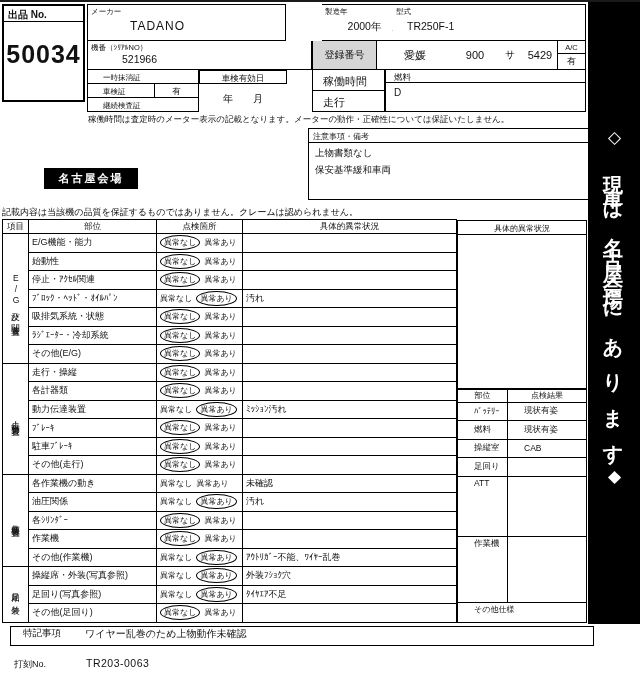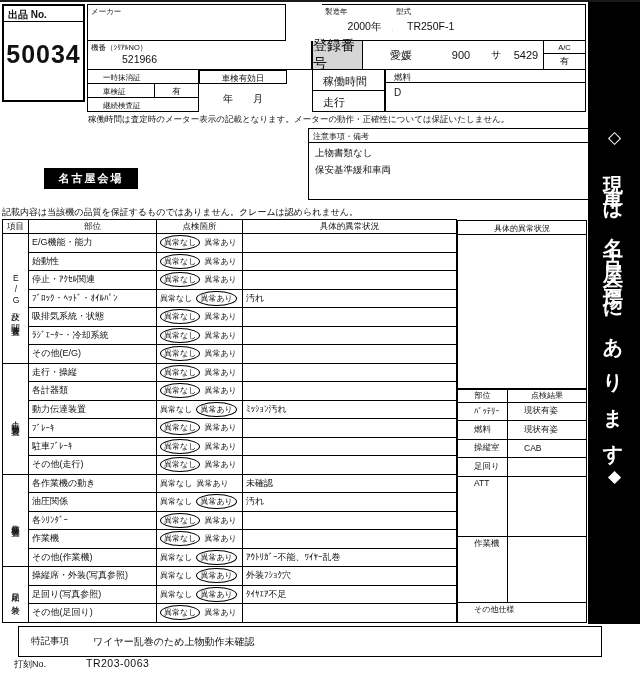--- a/index.html
+++ b/index.html
@@ -17,21 +17,21 @@
   .maker-cell{left:85px;top:0;width:199px;height:37px;border-top-width:1.5px;}
   .maker-val{font-size:12px;letter-spacing:1px;padding-left:42px;margin-top:2px;}
   .mfg-cell{left:284px;top:0;width:107px;height:37px;border-top-width:1.5px;border-left:none;margin-left:36px;}
   .mfg-val{font-size:10.5px;text-align:center;margin-top:3px;}
   .model-cell{left:391px;top:0;width:193px;height:37px;border-top-width:1.5px;border-left:none;border-right-width:1.5px;}
   .model-val{font-size:10.5px;padding-left:14px;margin-top:3px;}
   .serial-cell{left:85px;top:37px;width:225px;height:29px;border-top:none;}
   .serial-val{font-size:10.5px;padding-left:34px;}
   .reg-block{position:absolute;left:310px;top:37px;width:274px;height:29px;display:flex;border:1px solid #000;border-top:none;border-right-width:1.5px;}
   .reg-cell{display:flex;align-items:center;justify-content:center;font-size:11px;}
-  .reg-label{width:50px;background:#d6d6d6;border-right:1px solid #000;font-size:14px;}
+  .reg-label{width:64px;background:#d6d6d6;border-right:1px solid #000;font-size:10px;}
   .reg-area{width:76px;}
   .reg-class{width:44px;}
   .reg-kana{width:26px;font-size:10px;}
   .reg-num{width:34px;}
   .ac-box{flex:1;border-left:1px solid #000;display:flex;flex-direction:column;}
   .ac-label{height:13px;border-bottom:1px solid #000;text-align:center;font-size:7.5px;padding-top:2px;}
   .ac-val{flex:1;text-align:center;font-size:9px;padding-top:1px;}
   .docs-block{position:absolute;left:85px;top:66px;width:112px;height:42px;border-left:1px solid #000;}
   .doc-row{height:14px;border-bottom:1px solid #000;border-right:1px solid #000;font-size:7.5px;padding:3px 2px 0 15px;background:#fff;}
   .doc-split{display:flex;justify-content:space-between;padding:0;}
@@ -79,21 +79,21 @@
   .detail-box{border:1.5px solid #000;border-left-width:1px;height:169px;background:#fff;}
   .detail-box-head{height:14px;border-bottom:1px solid #000;font-size:8px;text-align:center;padding-top:2px;}
   .result-table{width:130px;border:1.5px solid #000;border-left-width:1px;table-layout:fixed;}
   .result-table th{border:1px solid #000;font-size:8px;font-weight:normal;height:13px;}
   .result-table td{border:1px solid #000;font-size:8.5px;height:18.5px;padding:1px 16px;white-space:nowrap;overflow:hidden;margin-top:24px;}
   .rpart{width:50px;}
   .result-table tr.tall1 td{height:60px;vertical-align:top;}
   .result-table tr.tall2 td{height:66px;vertical-align:top;}
   .rfoot td{height:20px;vertical-align:top;font-size:8px;}
 
-  .special{position:absolute;left:18px;top:624px;width:584px;height:31px;border:1.5px solid #000;display:flex;align-items:center;background:#fff;}
+  .special{position:absolute;left:10px;top:624px;width:584px;height:20px;border:1.5px solid #000;display:flex;align-items:flex-start;background:#fff;}
   .special-label{font-size:9.5px;padding-left:12px;width:74px;}
   .special-val{font-size:10px;}
   .stamp{position:absolute;left:14px;top:655px;display:flex;gap:40px;align-items:baseline;}
   .stamp-label{font-size:9px;}
   .stamp-val{font-size:10.5px;letter-spacing:0.5px;}
 
   
   .banner{position:absolute;left:588px;top:0;width:52px;height:622px;background:#000;display:flex;align-items:center;justify-content:center;}
   .banner-inner{writing-mode:vertical-rl;text-orientation:upright;color:#fff;font-size:20px;font-weight:bold;letter-spacing:13px;}
   .banner-mark{font-size:17px;}
@@ -104,20 +104,21 @@
 <div class="sheet">
 
   <div class="hdr">
     <div class="exhibit-box">
       <div class="exhibit-label">出品 No.</div>
       <div class="exhibit-no">50034</div>
     </div>
 
     <div class="cell maker-cell">
       <div class="cell-label">メーカー</div>
+      <div class="maker-val">TADANO</div>
     </div>
     <div class="cell mfg-cell">
       <div class="cell-label">製造年</div>
       <div class="mfg-val">2000年　月</div>
     </div>
     <div class="cell model-cell">
       <div class="cell-label">型式</div>
       <div class="model-val">TR250F-1</div>
     </div>
 

